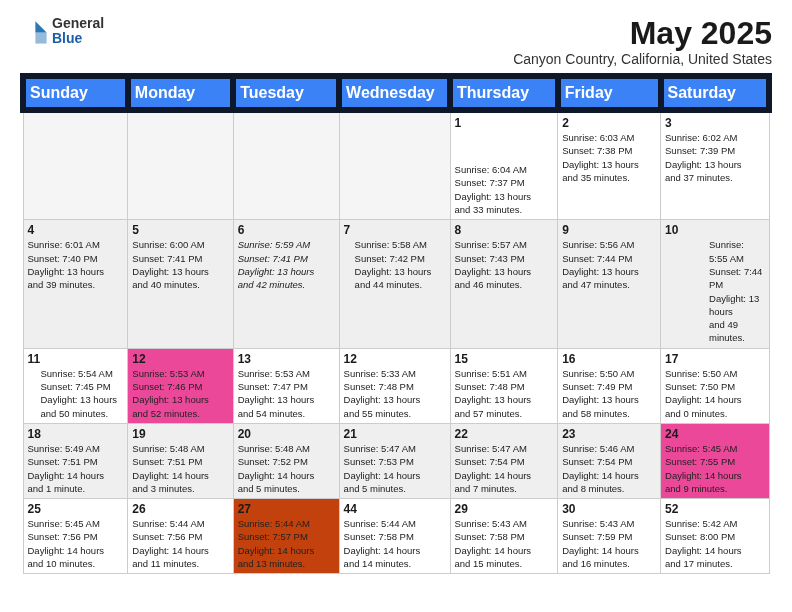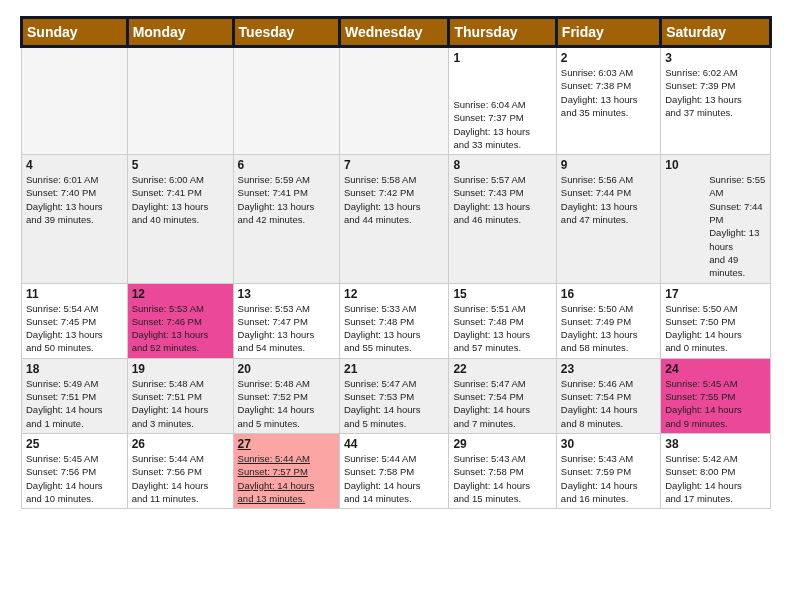--- a/index.html
+++ b/index.html
@@ -57,27 +57,27 @@
     .location-title {
       font-size: 14px;
       color: #333;
     }
     .calendar {
       width: 100%;
       border-collapse: collapse;
       border: 1px solid #ccc;
     }
     .calendar th {
-      background: #a16207;
+      background: #3b82f6;
       color: #fff;
-      font-size: 14px;
+      font-size: 16px;
       font-weight: bold;
       padding: 5px 4px;
       text-align: left;
-      border: 3px solid #0f172a;
+      border: 6px solid #0f172a;
     }
     .calendar td {
       vertical-align: top;
       padding: 3px 4px;
       border: 1px solid #ccc;
       width: 113px;
       min-height: 72px;
       font-size: 10px;
       color: #222;
       background: #fff;
@@ -98,20 +98,37 @@
     .day-info {
       font-size: 9.5px;
       color: #222;
       line-height: 1.4;
     }
   </style>
 </head>
 <body>
 
 <div class="page">
+  <div class="header">
+    <div class="logo">
+      <svg class="logo-icon" viewBox="0 0 40 40">
+
+        <polygon points="22,6 38,22 22,22" fill="#2e75b6"></polygon>
+        <polygon points="22,22 38,22 38,38 22,38" fill="#2e75b6" opacity="0.5"></polygon>
+      </svg>
+      <div class="logo-text">
+        <span class="logo-general">General</span>
+        <span class="logo-blue">Blue</span>
+      </div>
+    </div>
+    <div class="title-block">
+      <div class="month-title">May 2025</div>
+      <div class="location-title">Canyon Country, California, United States</div>
+    </div>
+  </div>
 
   <table class="calendar">
     <thead>
       <tr>
         <th>Sunday</th>
         <th>Monday</th>
         <th>Tuesday</th>
         <th>Wednesday</th>
         <th>Thursday</th>
         <th>Friday</th>
@@ -156,28 +173,28 @@
           </td>
           <td style="background: rgb(239, 239, 239);">
             <span class="day-num">5</span>
             <div class="day-info" style="white-space: pre-line;">Sunrise: 6:00 AM
 Sunset: 7:41 PM
 Daylight: 13 hours
 and 40 minutes.</div>
           </td>
           <td style="background: rgb(239, 239, 239);">
             <span class="day-num">6</span>
-            <div class="day-info" style="white-space: pre-line;">Sunrise: 5:59 AM
+            <div class="day-info" style="white-space: pre-line; font-style: italic;">Sunrise: 5:59 AM
 Sunset: 7:41 PM
 Daylight: 13 hours
 and 42 minutes.</div>
           </td>
           <td style="background: rgb(239, 239, 239);">
             <span class="day-num">7</span>
-            <div class="day-info" style="white-space: pre-line;">Sunrise: 5:58 AM
+            <div class="day-info" style="white-space: pre-line; margin-left: 11px;">Sunrise: 5:58 AM
 Sunset: 7:42 PM
 Daylight: 13 hours
 and 44 minutes.</div>
           </td>
           <td style="background: rgb(239, 239, 239);">
             <span class="day-num">8</span>
             <div class="day-info" style="white-space: pre-line;">Sunrise: 5:57 AM
 Sunset: 7:43 PM
 Daylight: 13 hours
 and 46 minutes.</div>
@@ -193,21 +210,21 @@
             <span class="day-num">10</span>
             <div class="day-info" style="white-space: pre-line; margin-left: 44px;">Sunrise: 5:55 AM
 Sunset: 7:44 PM
 Daylight: 13 hours
 and 49 minutes.</div>
           </td>
         </tr>
         <tr>
           <td style="background: rgb(255, 255, 255);">
             <span class="day-num">11</span>
-            <div class="day-info" style="white-space: pre-line;">Sunrise: 5:54 AM
+            <div class="day-info" style="white-space: pre-line; margin-left: 13px;">Sunrise: 5:54 AM
 Sunset: 7:45 PM
 Daylight: 13 hours
 and 50 minutes.</div>
           </td>
           <td style="background: #ec4899;">
             <span class="day-num">12</span>
             <div class="day-info" style="white-space: pre-line;">Sunrise: 5:53 AM
 Sunset: 7:46 PM
 Daylight: 13 hours
 and 52 minutes.</div>
@@ -307,21 +324,21 @@
 Daylight: 14 hours
 and 10 minutes.</div>
           </td>
           <td style="background: rgb(255, 255, 255);">
             <span class="day-num">26</span>
             <div class="day-info" style="white-space: pre-line;">Sunrise: 5:44 AM
 Sunset: 7:56 PM
 Daylight: 14 hours
 and 11 minutes.</div>
           </td>
-          <td style="background: #fca5a5; text-decoration: underline;">
+          <td style="background: #c2410c;">
             <span class="day-num">27</span>
             <div class="day-info" style="white-space: pre-line;">Sunrise: 5:44 AM
 Sunset: 7:57 PM
 Daylight: 14 hours
 and 13 minutes.</div>
           </td>
           <td style="background: rgb(255, 255, 255);">
             <span class="day-num">44</span>
             <div class="day-info" style="white-space: pre-line;">Sunrise: 5:44 AM
 Sunset: 7:58 PM
@@ -336,21 +353,21 @@
 and 15 minutes.</div>
           </td>
           <td style="background: rgb(255, 255, 255);">
             <span class="day-num">30</span>
             <div class="day-info" style="white-space: pre-line;">Sunrise: 5:43 AM
 Sunset: 7:59 PM
 Daylight: 14 hours
 and 16 minutes.</div>
           </td>
           <td style="background: rgb(255, 255, 255);">
-            <span class="day-num">38</span>
+            <span class="day-num">52</span>
             <div class="day-info" style="white-space: pre-line;">Sunrise: 5:42 AM
 Sunset: 8:00 PM
 Daylight: 14 hours
 and 17 minutes.</div>
           </td>
         </tr>
       </tbody>
   </table>
 </div>
 

